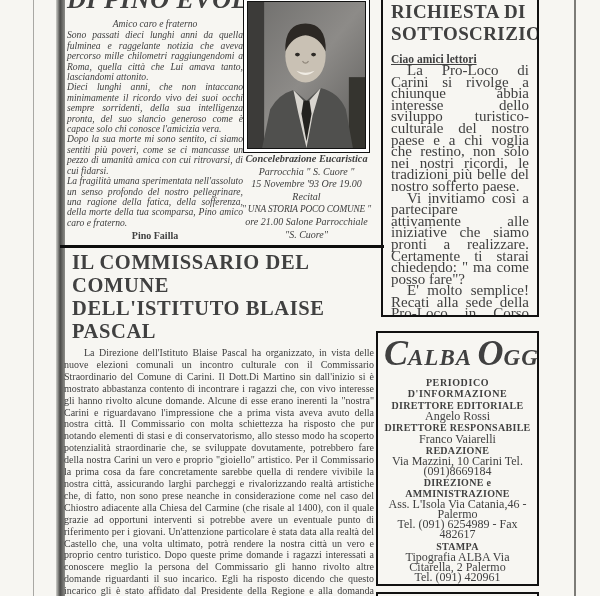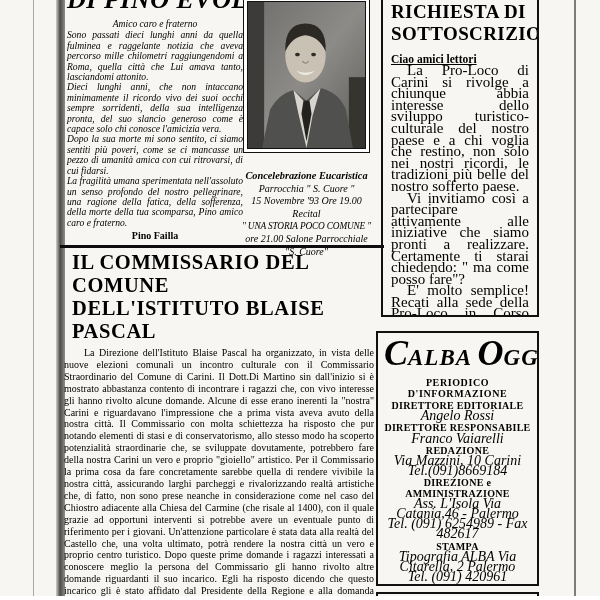--- a/index.html
+++ b/index.html
@@ -1,17 +1,17 @@
 <!DOCTYPE html>
 <html><head>
 <meta charset="utf-8">
 <style>
   html,body{margin:0;padding:0;background:#ffffff;}
   .page{position:relative;width:600px;height:596px;overflow:hidden;background:#f7f6f2;
-        font-family:"Liberation Serif", serif;color:#000000;}
+        font-family:"Liberation Serif", serif;color:#404040;}
   
   .edge-line-left{position:absolute;left:33px;top:0;width:1px;height:600px;background:#a9a8a4;}
   .gutter-bar{position:absolute;left:56px;top:0;width:9px;height:600px;
               background:linear-gradient(to right,#cfcfcb,#4a4a48 45%,#8e8e8a);}
   .edge-line-right{position:absolute;left:574px;top:0;width:2px;height:600px;background:#7d7c78;}
 
   
   .left-article{position:absolute;left:67px;top:0;width:176px;}
   .evola-title{margin:-13px 0 6px 0;font-size:26px;line-height:26px;font-weight:bold;
                font-style:italic;letter-spacing:0.5px;white-space:nowrap;}
@@ -19,21 +19,21 @@
   .left-article .salutation{text-align:center;margin-bottom:1px;}
   .left-sig{margin-top:2px;text-align:center;font-weight:bold;font-size:10px;}
 
   
   .photo-box{position:absolute;left:243px;top:-3px;width:127px;box-sizing:border-box;
              border:1.5px solid #111;background:#fff;padding:3px;}
   .photo-inner{border:1px solid #111;height:146px;overflow:hidden;}
   .photo-inner svg{display:block;width:100%;height:100%;}
   .caption{position:absolute;left:240px;top:153px;width:133px;text-align:center;
            font-style:italic;font-size:10px;line-height:12.6px;}
-  .caption .cap-bold{font-weight:bold;font-size:10.3px;margin-top:17px;}
+  .caption .cap-bold{font-weight:bold;font-size:10.3px;}
   .caption .cap-small{font-size:9.3px;letter-spacing:-0.15px;}
 
   .main-rule{position:absolute;left:60px;top:245px;width:324px;height:2.5px;background:#0d0d0d;}
 
   
   .main-article{position:absolute;left:64px;top:251px;width:310px;}
   .headline{margin:0 0 0 8px;font-weight:bold;font-size:20.5px;line-height:23px;letter-spacing:0.6px;}
   .main-article .body{margin:4px 0 0 0;font-size:10px;line-height:11.9px;text-align:justify;text-indent:20px;}
 
   
@@ -45,21 +45,21 @@
 
   
   .masthead{position:absolute;left:376px;top:331px;width:163px;height:255px;box-sizing:border-box;
             border:2px solid #111;padding:5px 6px;text-align:center;overflow:hidden;}
   .logo{font-style:italic;font-weight:bold;white-space:nowrap;line-height:30px;}
   .logo .big{font-size:36px;}
   .logo .small{font-size:23px;letter-spacing:1px;}
   .mh-subtitle{font-weight:bold;font-size:10px;letter-spacing:0.6px;margin-top:2px;}
   .mh-sec{margin-top:2px;}
   .mh-label{font-weight:bold;font-size:10px;line-height:10.2px;letter-spacing:0.3px;}
-  .mh-line{font-style:italic;font-size:14px;line-height:10.2px;}
+  .mh-line{font-size:12px;line-height:10.2px;}
   .bottom-box{position:absolute;left:376px;top:592px;width:163px;height:16px;box-sizing:border-box;border:2px solid #111;}
 </style>
 </head>
 <body>
 
 <div class="page">
 
   <div class="edge-line-left"></div>
   <div class="gutter-bar"></div>
   <div class="edge-line-right"></div>

